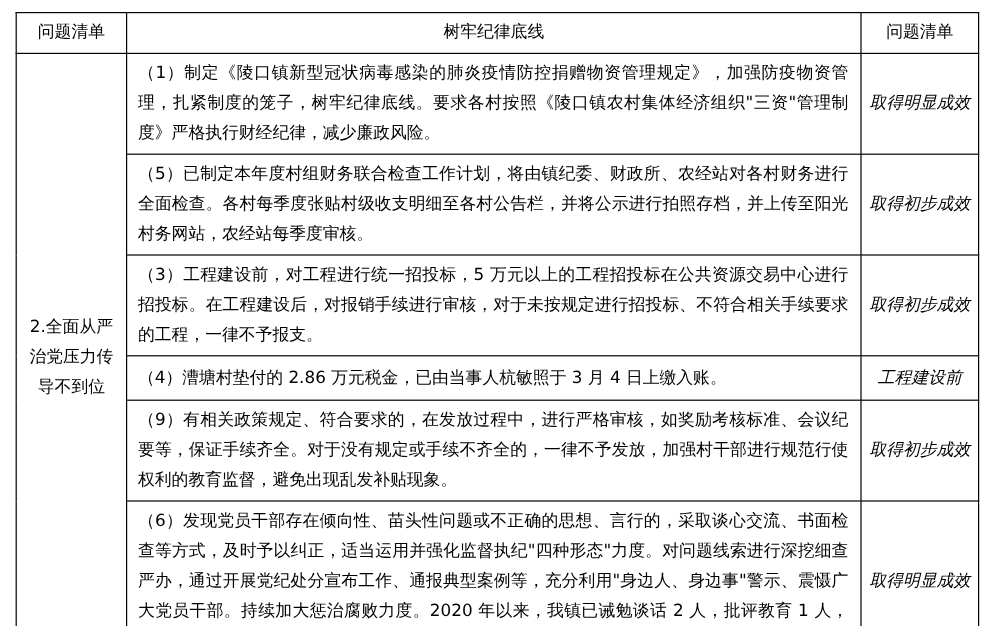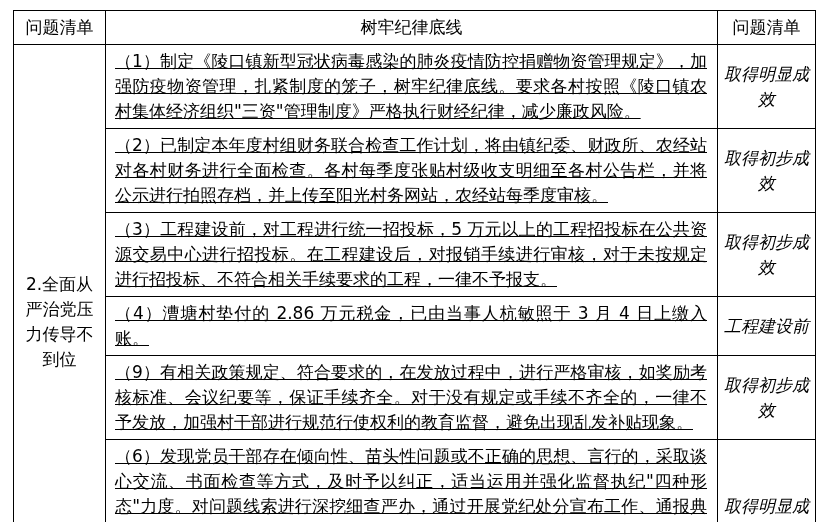--- a/index.html
+++ b/index.html
@@ -23,40 +23,39 @@
     table-layout: fixed;
     width: 802px;
   }
   table.progress-table col.c-problem { width: 92px; }
   table.progress-table col.c-progress { width: 612px; }
   table.progress-table col.c-status { width: 98px; }
   table.progress-table td, table.progress-table th {
     border: 1px solid #000000;
     vertical-align: middle;
     font-weight: normal;
-    font-size: 17px;
+    font-size: 14px;
     line-height: 25px;
     box-sizing: border-box;
     overflow: hidden;
   }
   th.hdr {
     text-align: center;
     height: 34px;
     padding: 2px 4px;
   }
   td.problem-cell {
     text-align: center;
     padding: 2px 6px;
     line-height: 27px;
   }
   td.progress-cell {
     text-align: justify;
     text-justify: inter-character;
     padding: 4px 10px 4px 9px;
-    text-decoration: underline;
   }
   td.status-cell {
     text-align: center;
     padding: 2px 3px;
     font-style: italic;
   }
   tr.r-head { height: 34px; }
   tr.r1 { height: 81px; }
   tr.r2 { height: 77px; }
   tr.r3 { height: 74px; }
@@ -81,21 +80,21 @@
         <th class="hdr">问题清单</th>
       </tr>
     </thead>
     <tbody>
       <tr class="r1">
         <td class="problem-cell" rowspan="6">2.全面从严治党压力传导不到位</td>
         <td class="progress-cell">（1）制定《陵口镇新型冠状病毒感染的肺炎疫情防控捐赠物资管理规定》，加强防疫物资管理，扎紧制度的笼子，树牢纪律底线。要求各村按照《陵口镇农村集体经济组织"三资"管理制度》严格执行财经纪律，减少廉政风险。</td>
         <td class="status-cell">取得明显成效</td>
       </tr>
       <tr class="r2">
-        <td class="progress-cell">（2）已制定本年度村组财务联合检查工作计划，将由镇纪委、财政所、农经站对各村财务进行全面检查。各村每季度张贴村级收支明细至各村公告栏，并将公示进行拍照存档，并上传至阳光村务网站，农经站每季度审核。</td>
+        <td class="progress-cell">（5）已制定本年度村组财务联合检查工作计划，将由镇纪委、财政所、农经站对各村财务进行全面检查。各村每季度张贴村级收支明细至各村公告栏，并将公示进行拍照存档，并上传至阳光村务网站，农经站每季度审核。</td>
         <td class="status-cell">取得初步成效</td>
       </tr>
       <tr class="r3">
         <td class="progress-cell">（3）工程建设前，对工程进行统一招投标，5 万元以上的工程招投标在公共资源交易中心进行招投标。在工程建设后，对报销手续进行审核，对于未按规定进行招投标、不符合相关手续要求的工程，一律不予报支。</td>
         <td class="status-cell">取得初步成效</td>
       </tr>
       <tr class="r4">
         <td class="progress-cell">（4）漕塘村垫付的 2.86 万元税金，已由当事人杭敏照于 3 月 4 日上缴入账。</td>
         <td class="status-cell">工程建设前</td>
       </tr>

